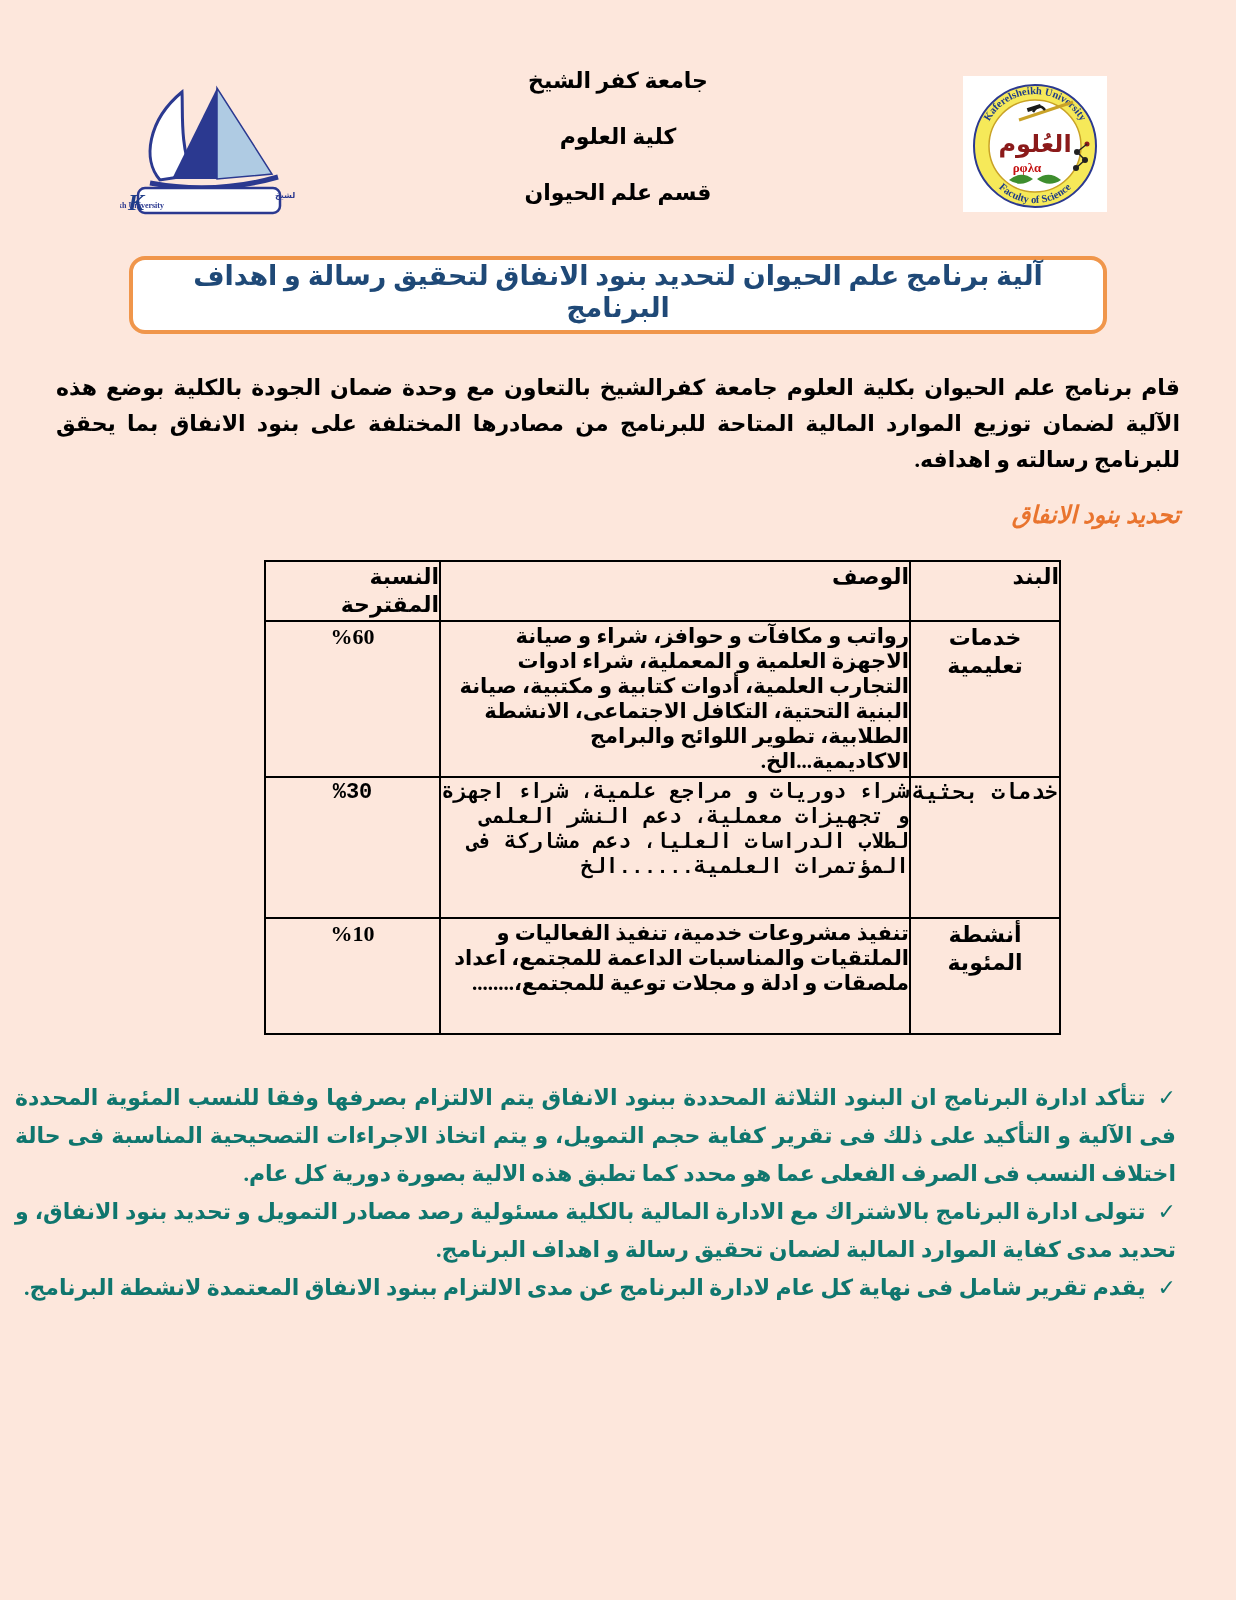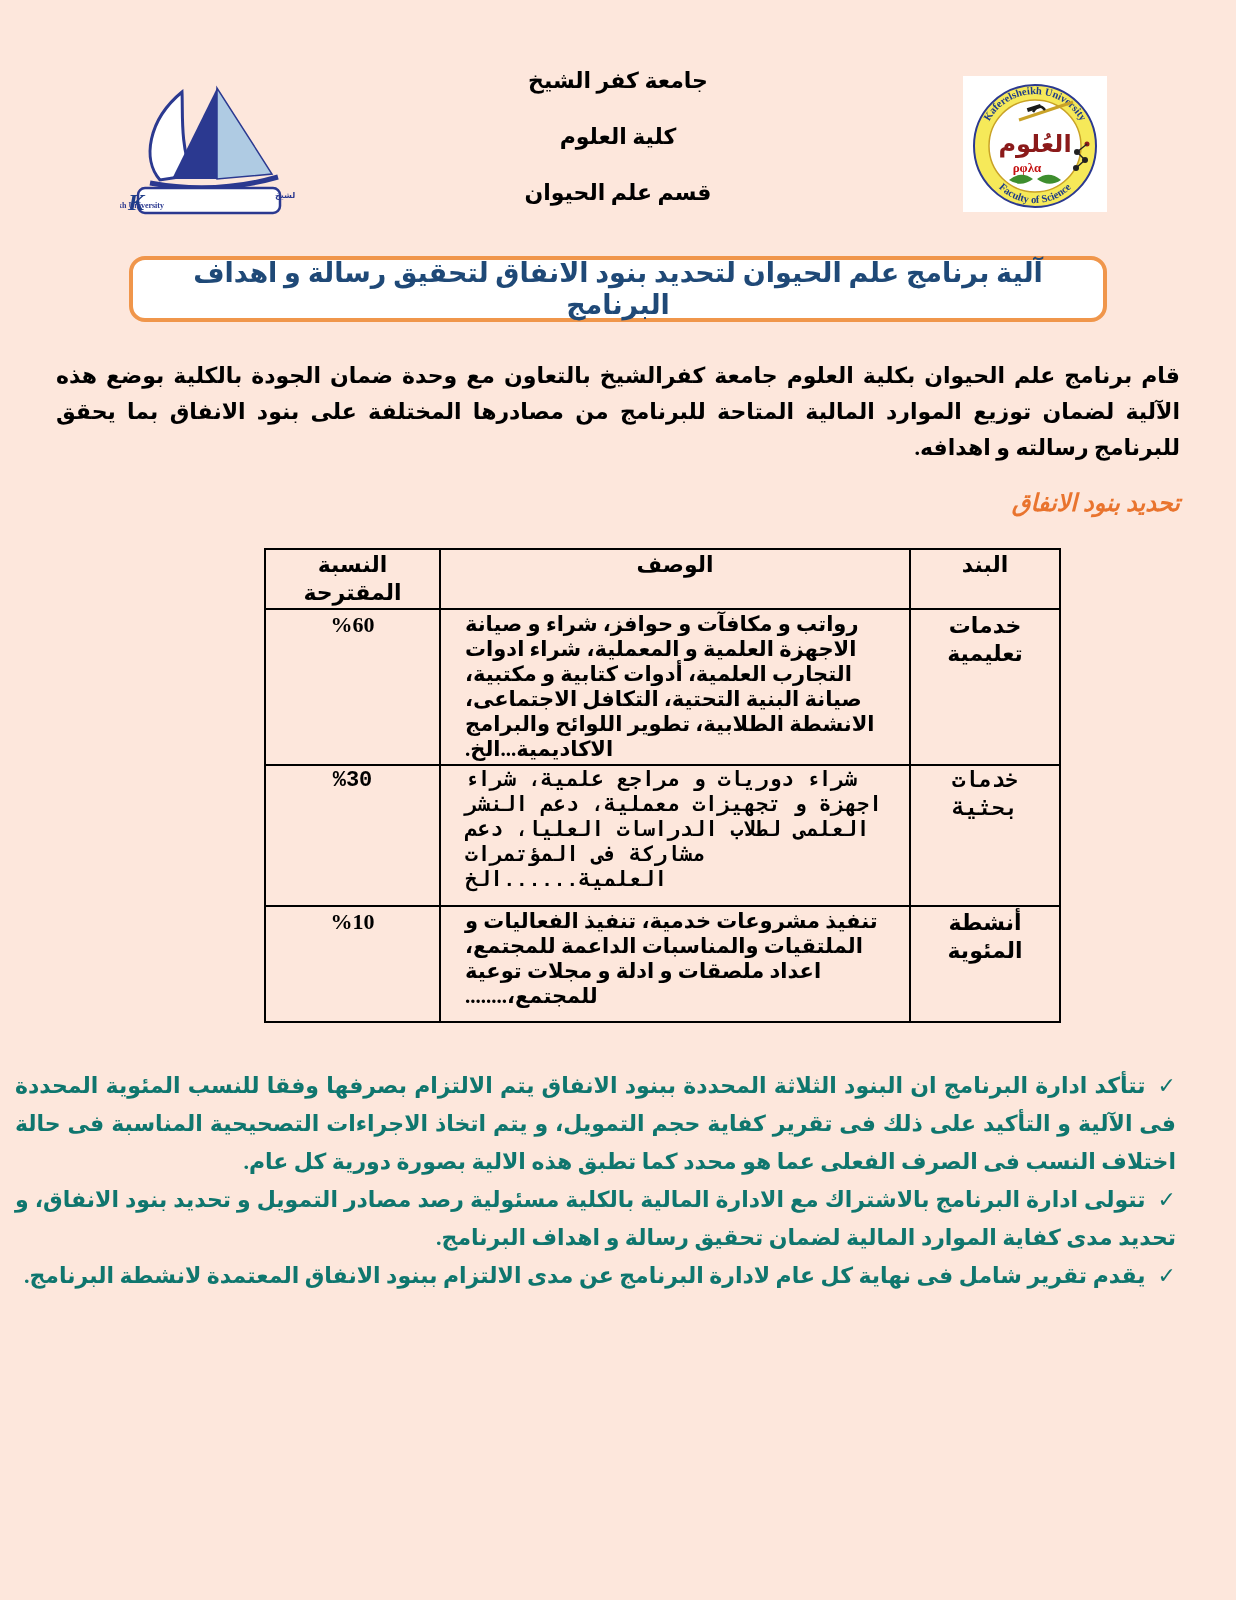--- a/index.html
+++ b/index.html
@@ -9,35 +9,35 @@
   
   .header-text{padding-top:68px;text-align:center;color:#000;}
   .header-line{font-size:22px;font-weight:bold;line-height:26px;margin:0 0 30px 0;}
 
   .logo-left{position:absolute;left:120px;top:82px;width:175px;height:133px;}
   .logo-right{position:absolute;left:963px;top:76px;width:144px;height:136px;background:#ffffff;}
   .logo-left svg,.logo-right svg{display:block;width:100%;height:100%;}
 
   
   .title-box{box-sizing:border-box;width:978px;margin:50px auto 0 auto;background:#ffffff;
-    border:4px solid #F0964B;border-radius:16px;height:66px;display:flex;align-items:center;justify-content:center;}
+    border:4px solid #F0964B;border-radius:16px;height:78px;display:flex;justify-content:center;}
   .title-box .t{font-size:27px;font-weight:bold;color:#1F4977;text-align:center;padding:0 14px;}
 
   
   .para{margin:36px 56px 0 56px;font-size:22px;font-weight:bold;line-height:36px;text-align:justify;color:#000;}
   .para.second{margin-top:28px;}
   .orange-head{margin:22px 56px 0 56px;font-size:24px;font-weight:bold;color:#E9742E;text-align:right;line-height:30px;font-style:italic;}
 
   
   table.spend{border-collapse:collapse;margin:30px 175px 0 auto;width:795px;table-layout:fixed;background:#FDE7DC;}
-  table.spend th,table.spend td{border:2px solid #000;font-weight:bold;color:#000;padding:2px 24px;vertical-align:top;}
-  table.spend th{font-size:22px;text-align:center;height:30px;line-height:28px;padding:1px 0;}
+  table.spend th,table.spend td{border:2px solid #000;font-weight:bold;color:#000;padding:2px 0;vertical-align:top;}
+  table.spend th{font-size:22px;text-align:right;height:30px;line-height:28px;padding:1px 0;}
   col.c-item{width:150px;} col.c-desc{width:470px;} col.c-pct{width:175px;}
   td.item-cell{font-size:22px;text-align:center;line-height:28px;}
-  td.desc-cell{font-size:21px;text-align:left;line-height:25px;}
+  td.desc-cell{font-size:21px;text-align:right;line-height:25px;}
   td.pct-cell{font-size:22px;text-align:center;direction:ltr;line-height:26px;}
   tr.r1 td{height:150px;} tr.r2 td{height:135px;font-family:Liberation Mono, monospace;} tr.r3 td{height:110px;}
 
   
   ul.checklist{margin:44px 60px 0 15px;padding:0;list-style:none;}
   ul.checklist li{font-size:22px;font-weight:bold;line-height:38px;text-align:justify;color:#0f766e;}
   ul.checklist .check{display:inline-block;margin-left:12px;font-family:"DejaVu Sans",sans-serif;font-weight:bold;}
 </style>
 </head>
 <body>

